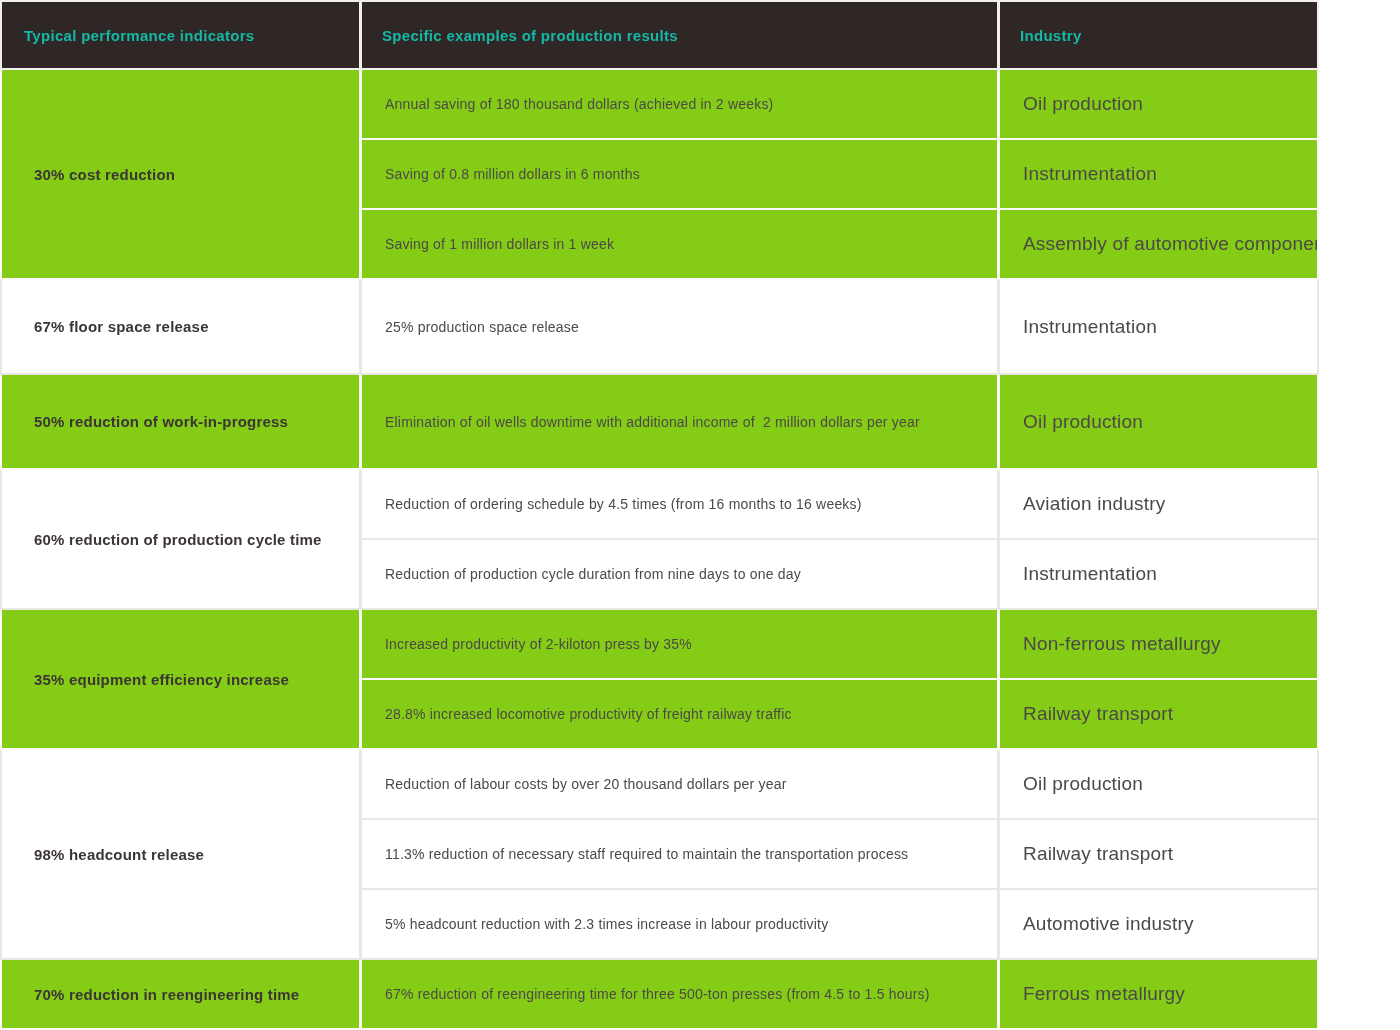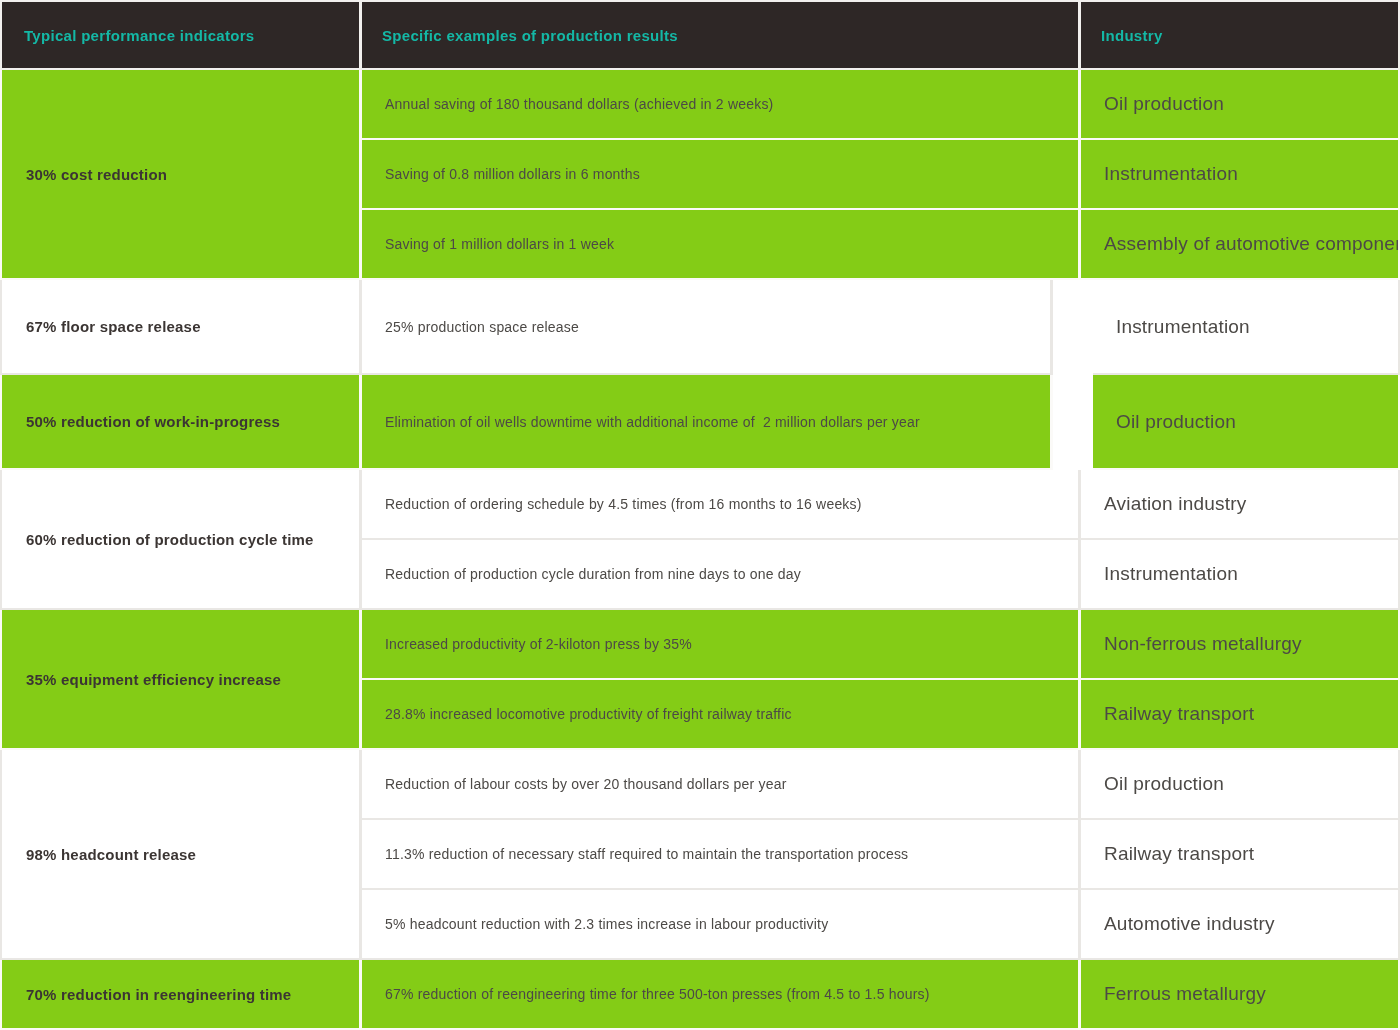--- a/index.html
+++ b/index.html
@@ -9,22 +9,22 @@
     font-family: "Liberation Sans", sans-serif;
     overflow: hidden;
   }
   .cell {
     box-sizing: border-box;
     display: flex;
     align-items: center;
     white-space: pre;
     overflow: hidden;
   }
-  .c1 { width: 362px; padding-left: 24px; }
-  .c2 { width: 719px; padding-left: 23px; }
+  .c1 { width: 362px; padding-left: 32px; }
+  .c2 { width: 638px; padding-left: 23px; }
   .c3 { width: 319px; padding-left: 23px; }
 
   
   .header-row { display: flex; height: 70px; }
   .header-row .cell {
     background: #2e2726;
     color: #14b8a6;
     font-weight: bold;
     font-size: 15px;
     letter-spacing: 0.3px;
@@ -56,21 +56,21 @@
     border-width: 0 3px 2px 0;
   }
   .subrow .c3 {
     font-size: 19px;
     letter-spacing: 0.2px;
     color: #4c4946;
     border-style: solid;
     border-width: 0 2px 2px 0;
   }
   .h70 { height: 70px; }
-  .h95 { height: 95px; gap: 40px; }
+  .h95 { height: 95px; }
 
   .gray .cell  { background: #84cc16; border-color: #fbfaf8; }
   .white .cell { background: #ffffff; border-color: #e9e7e4; }
 </style>
 </head>
 <body>
 
 <div class="table">
 
   <div class="header-row">

